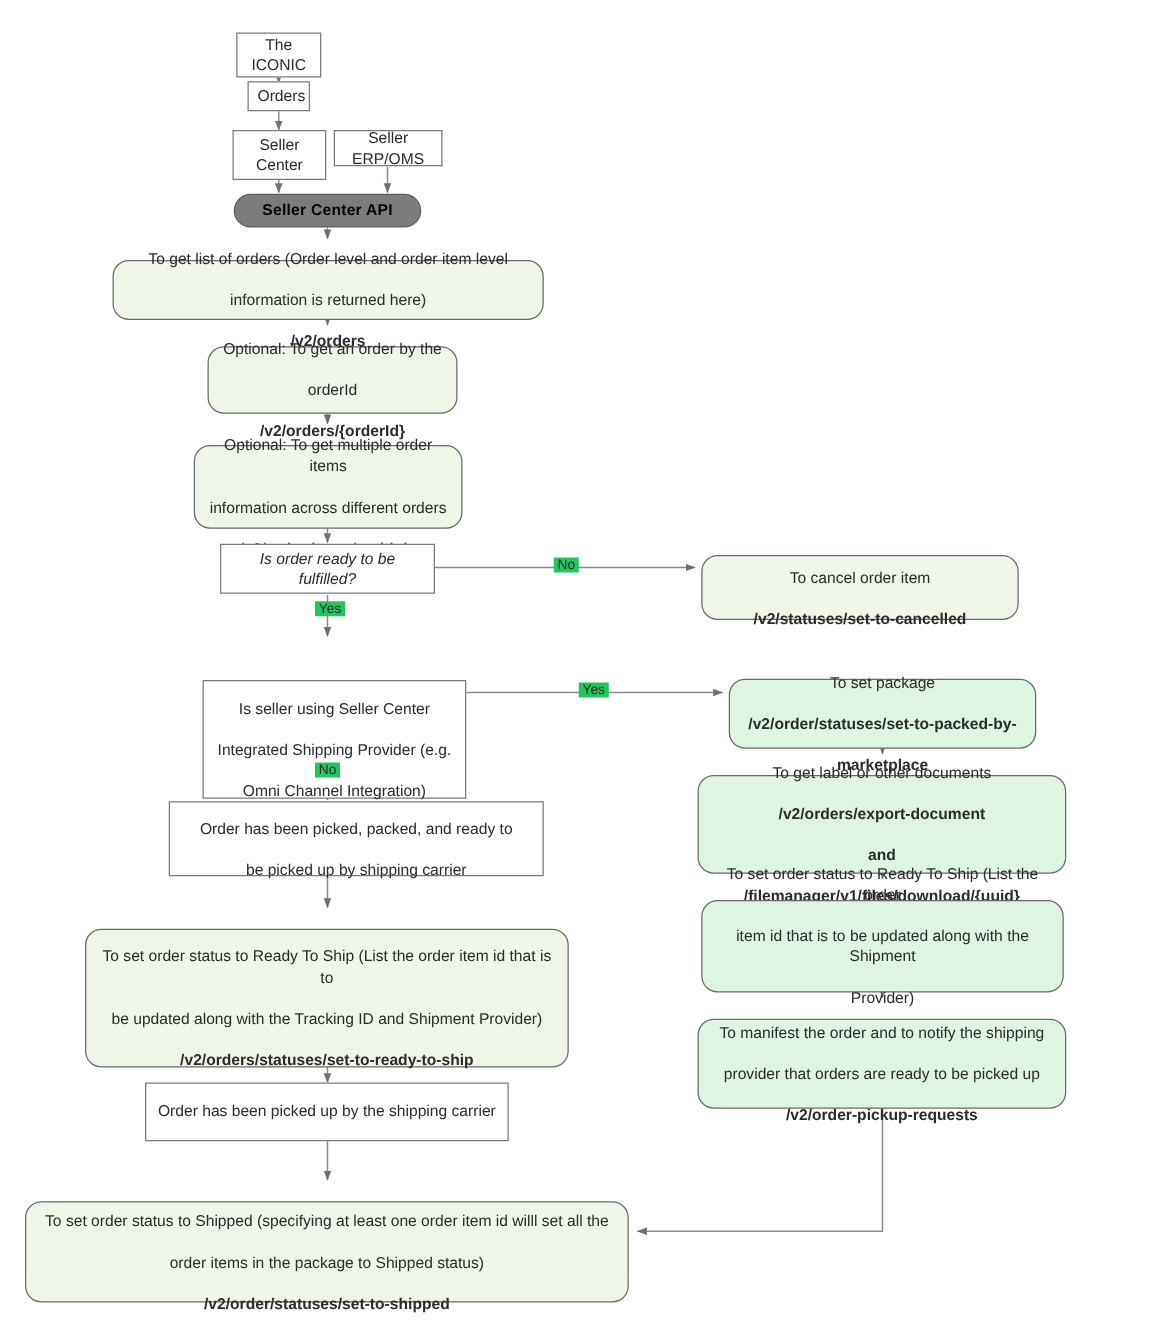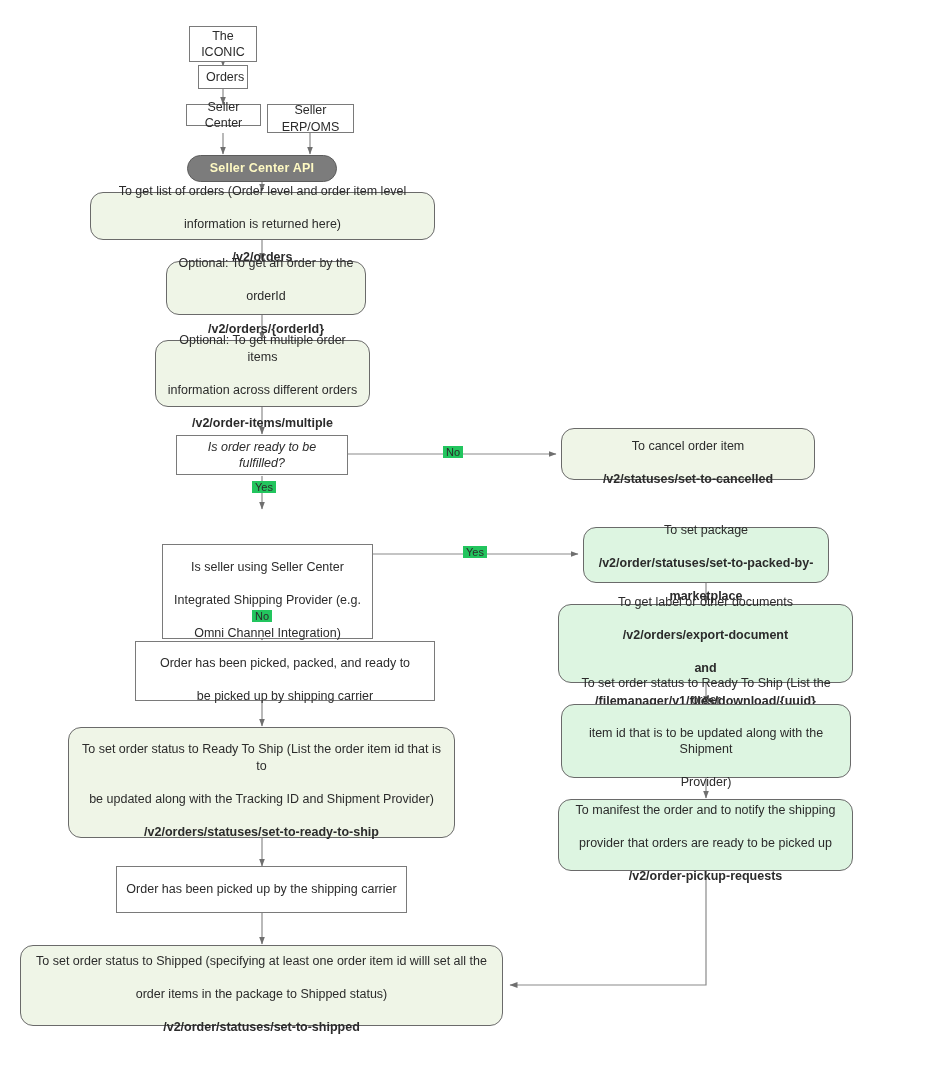--- a/index.html
+++ b/index.html
@@ -49,31 +49,32 @@
     background: #ffffff;
     border: 1px solid #7a7a7a;
     font-size: 12.5px;
   }
   
   .api {
     background: #eff5e7;
     border: 1px solid #6a6a6a;
     border-radius: 13px;
     font-size: 12.5px;
+    margin-top: 16px;
   }
   
   .api.mint {
     background: #ddf5e1;
   }
   
   .pill {
     background: #7c7c7c;
     border: 1px solid #5c5c5c;
     border-radius: 22px;
-    color: #fef9c3;
+    color: #000000;
     font-weight: bold;
     font-size: 12.5px;
     letter-spacing: .2px;
   }
   .edge-label {
     position: absolute;
     font-size: 11px;
     color: #2b2b2b;
     background: #22c55e;
     padding: 0 3px;
@@ -134,21 +135,21 @@
   </svg>
 
   <div class="node plain" style="left:189px; top:26px; width:68px; height:36px;">
     <span class="txt">The ICONIC</span>
   </div>
 
   <div class="node plain" style="left:198px; top:65px; width:50px; height:24px;">
     <span class="txt">Orders</span>
   </div>
 
-  <div class="node plain" style="left:186px; top:104px; width:75px; height:22px;">
+  <div class="node plain" style="left:186px; top:104px; width:75px; height:40px;">
     <span class="txt">Seller Center</span>
   </div>
 
   <div class="node plain" style="left:267px; top:104px; width:87px; height:29px;">
     <span class="txt">Seller ERP/OMS</span>
   </div>
 
   <div class="node pill" style="left:187px; top:155px; width:150px; height:27px;">
     <span class="txt">Seller Center API</span>
   </div>

